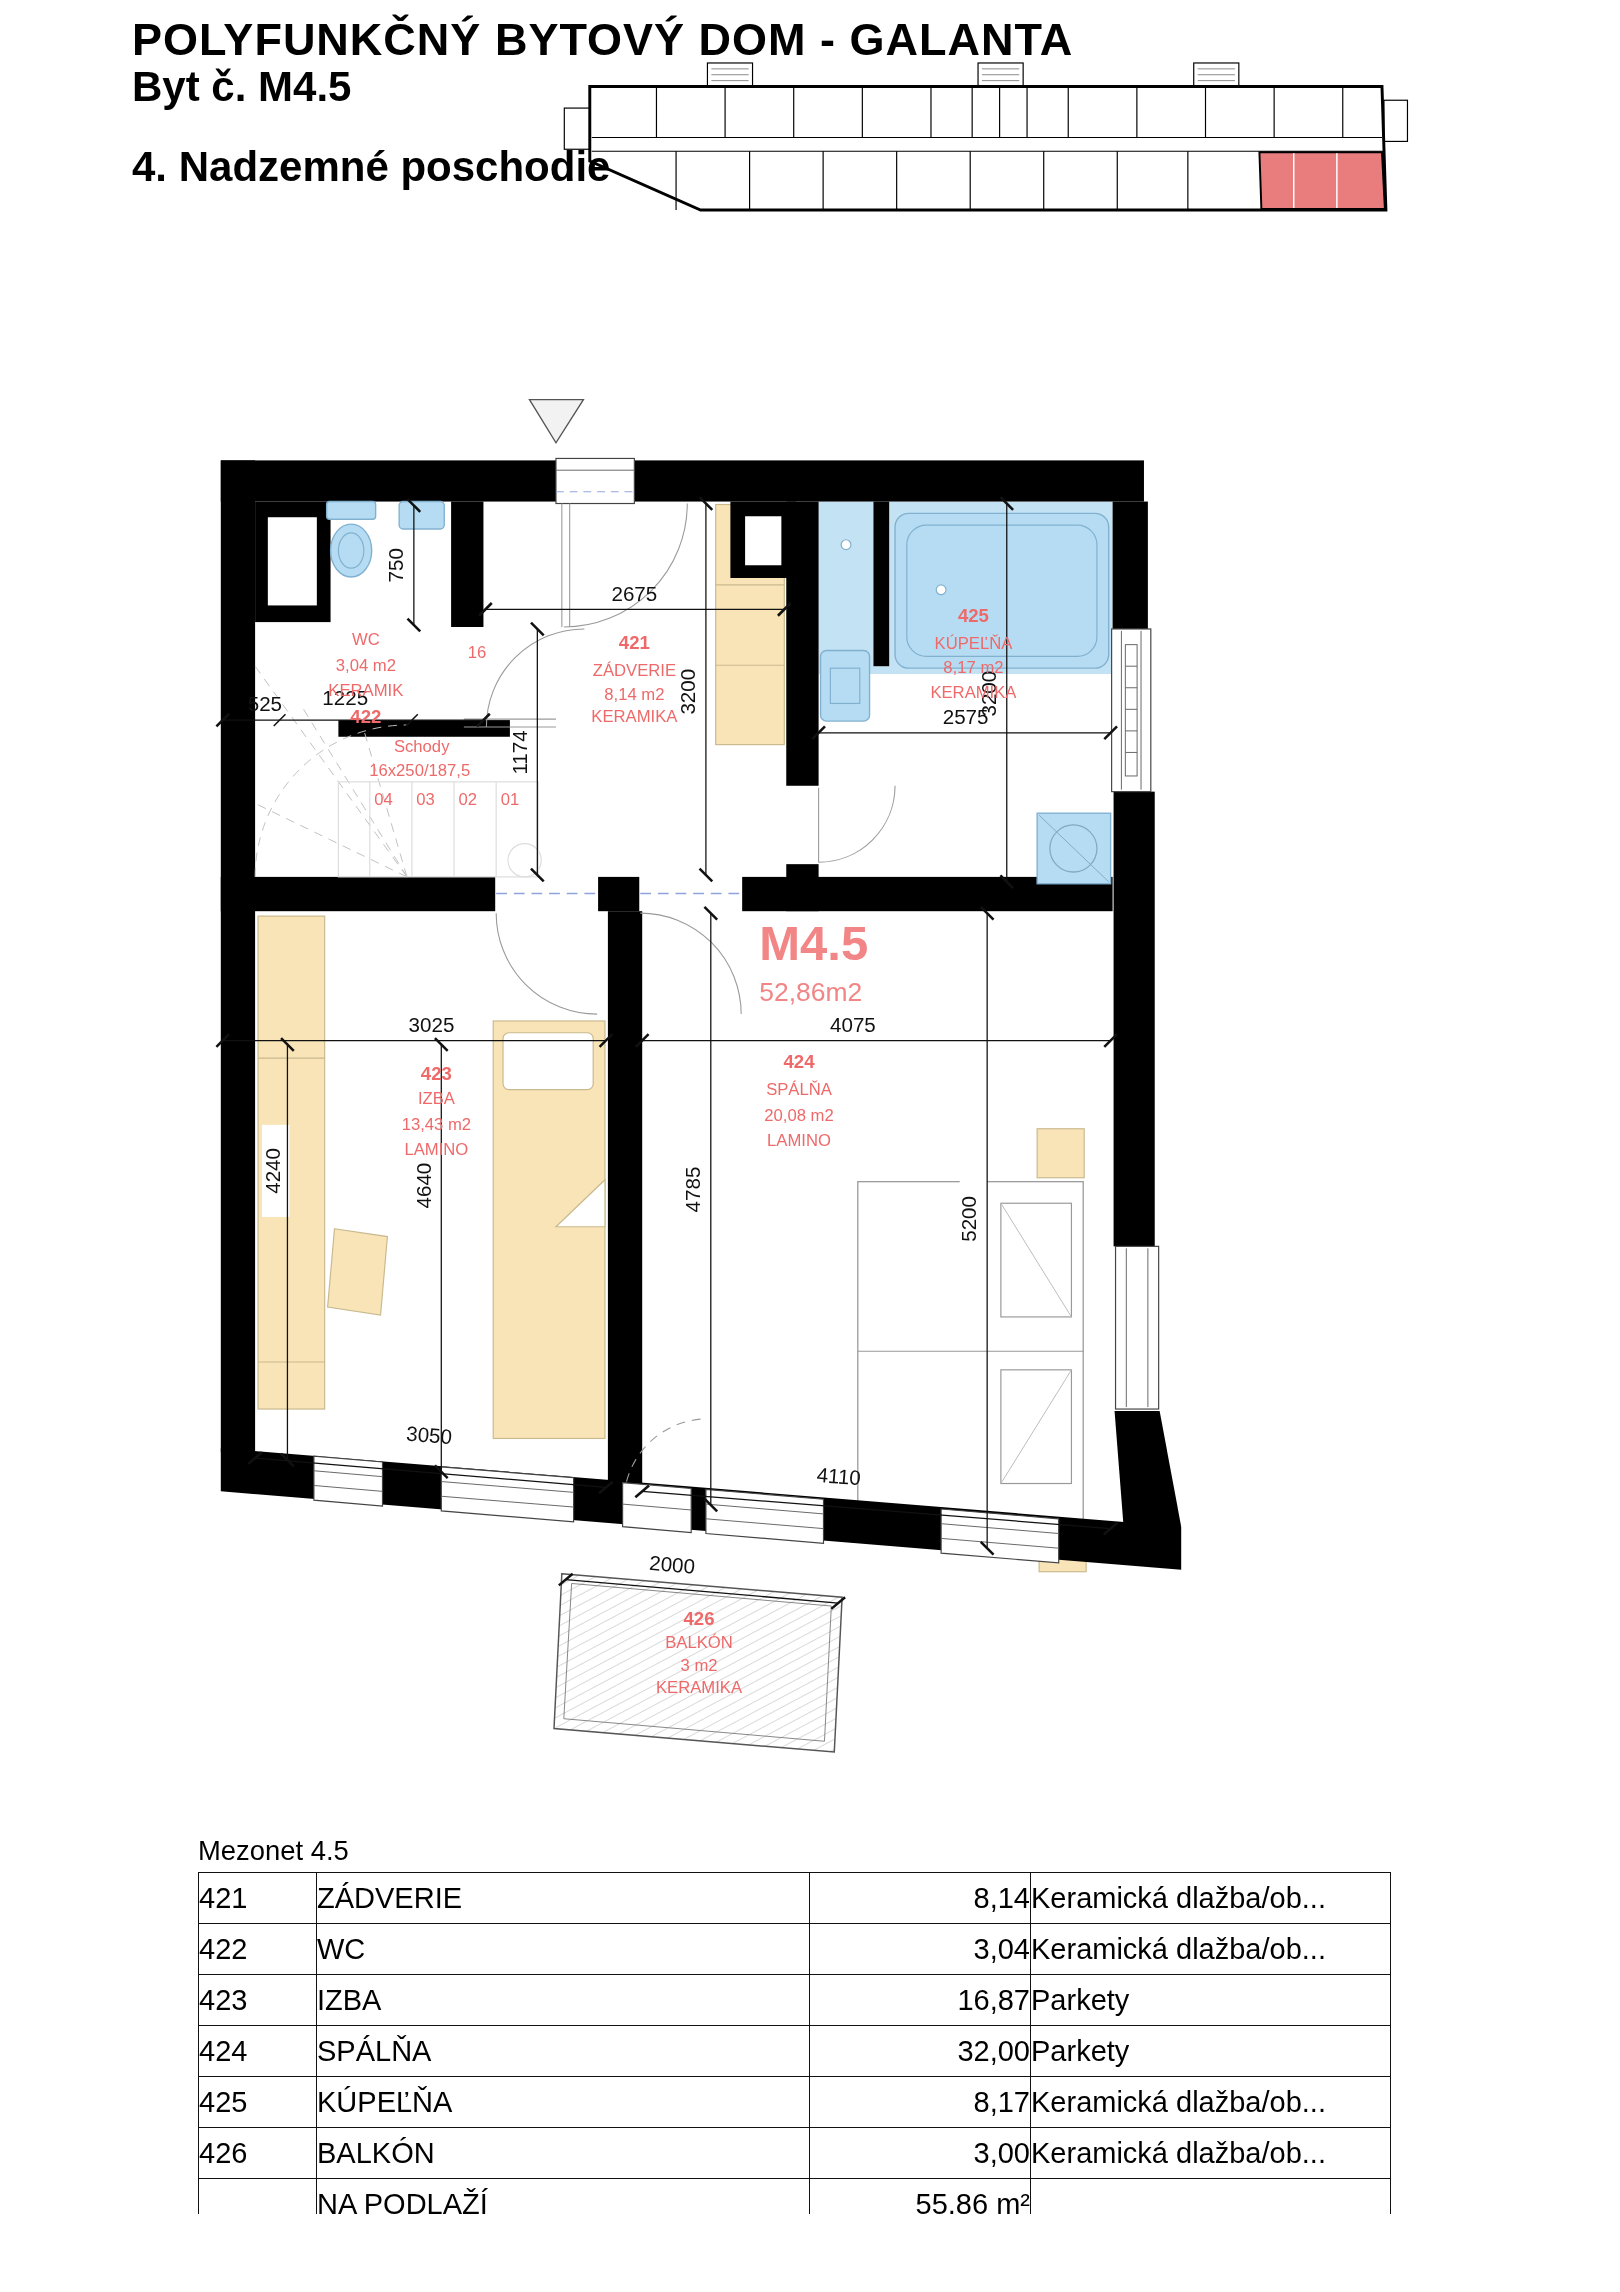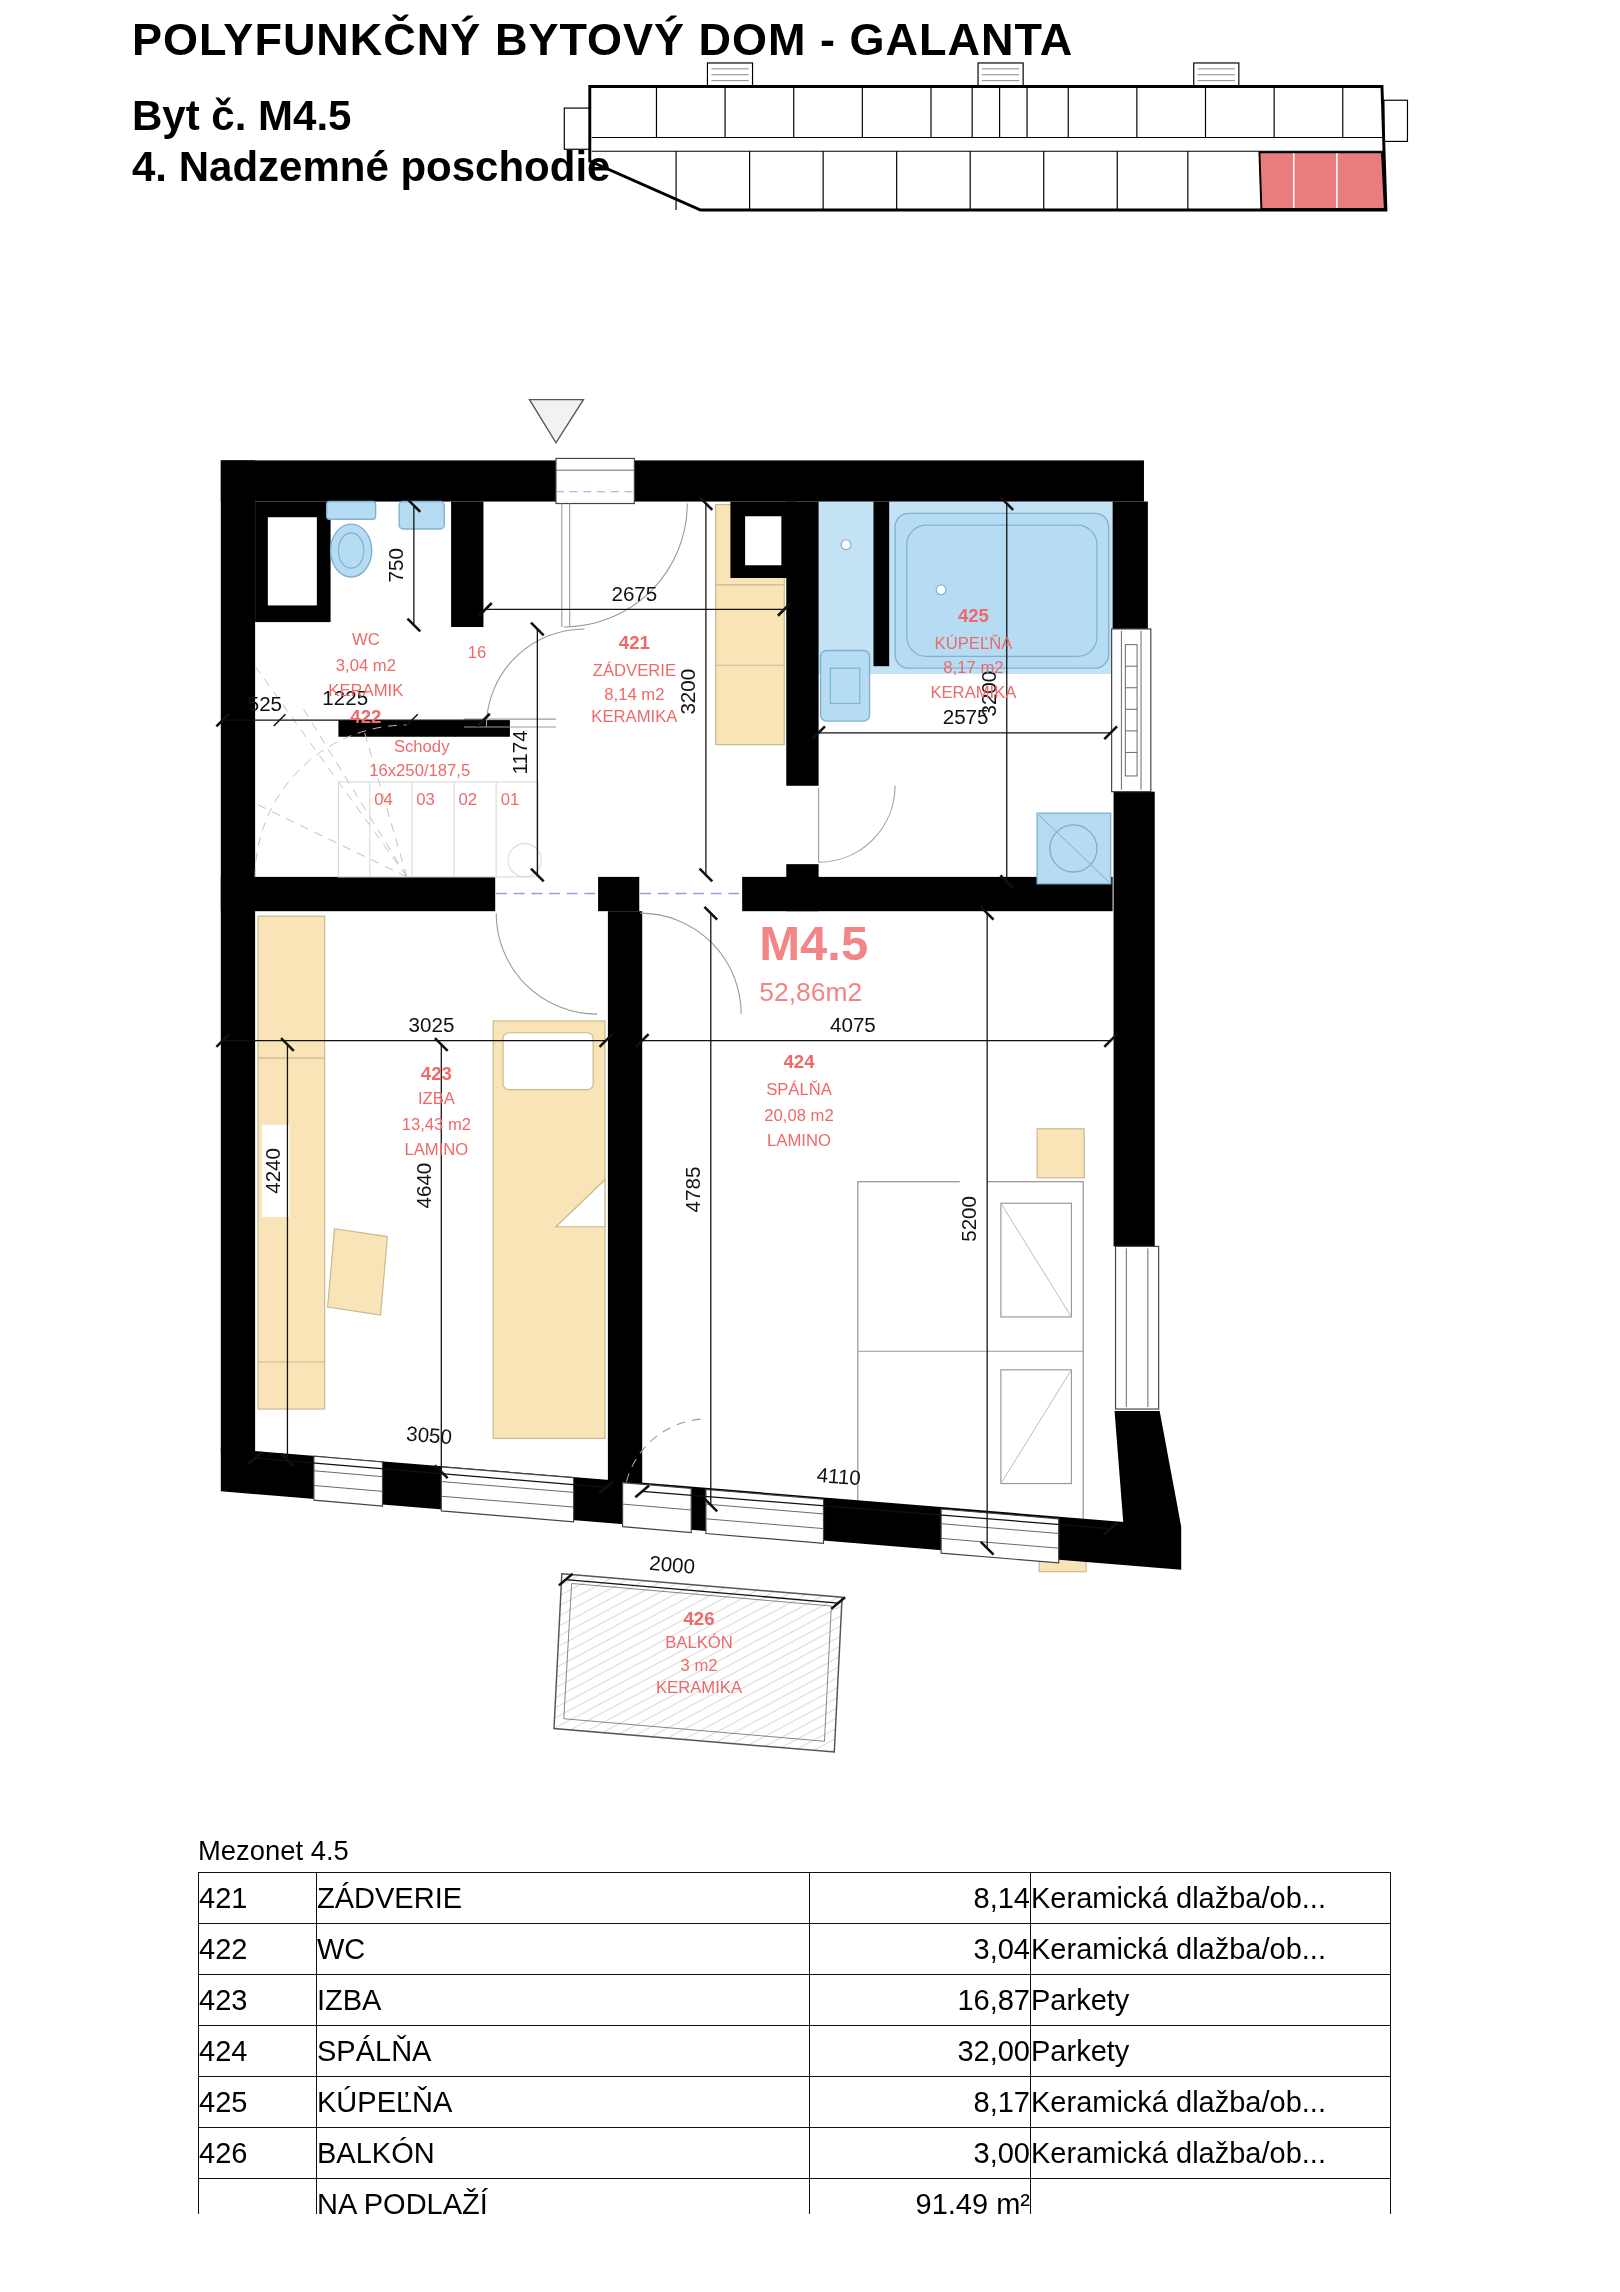--- a/index.html
+++ b/index.html
@@ -1,20 +1,20 @@
 <!DOCTYPE html>
 <html><head>
 <meta charset="utf-8">
 <style>
   html,body{margin:0;padding:0;background:#fff;}
   .page{position:relative;width:1620px;height:2214px;background:#fff;overflow:hidden;
         font-family:"Liberation Sans", sans-serif;color:#000;}
   .hdr{position:absolute;left:132px;font-weight:bold;white-space:nowrap;}
   #h1{top:13.7px;font-size:45px;letter-spacing:1px;}
-  #h2{top:92px;font-size:42px;}
+  #h2{top:63px;font-size:42px;}
   #h3{top:143px;font-size:42px;}
   .miniplan{position:absolute;left:529px;top:51px;width:902px;height:172px;}
   .plan{position:absolute;left:211px;top:382px;width:980px;height:1372px;}
   svg text{font-family:"Liberation Sans", sans-serif;}
   .w{fill:#000;stroke:none;}
   .wh{fill:#fff;stroke:none;}
   .win{fill:#fff;stroke:#444;stroke-width:1.2;}
   .g{fill:none;stroke:#9a9a9a;stroke-width:1.1;}
   .gl{fill:none;stroke:#bfbfbf;stroke-width:1;}
   .dash{stroke-dasharray:9 7;}
@@ -396,21 +396,21 @@
       </tr>
       <tr>
         <td class="c-num">426</td>
         <td class="c-name">BALKÓN</td>
         <td class="c-area">3,00</td>
         <td class="c-mat">Keramická dlažba/ob...</td>
       </tr>
       <tr>
         <td class="c-num"></td>
         <td class="c-name">NA PODLAŽÍ</td>
-        <td class="c-area">91,49 m²</td>
+        <td class="c-area">55,86 m²</td>
         <td class="c-mat"></td>
       </tr>
       <tr class="last">
         <td class="c-num"></td>
         <td class="c-name">SPOLU</td>
         <td class="c-area">121,81 m²</td>
         <td class="c-mat"></td>
       </tr>
     </tbody>
   </table>

